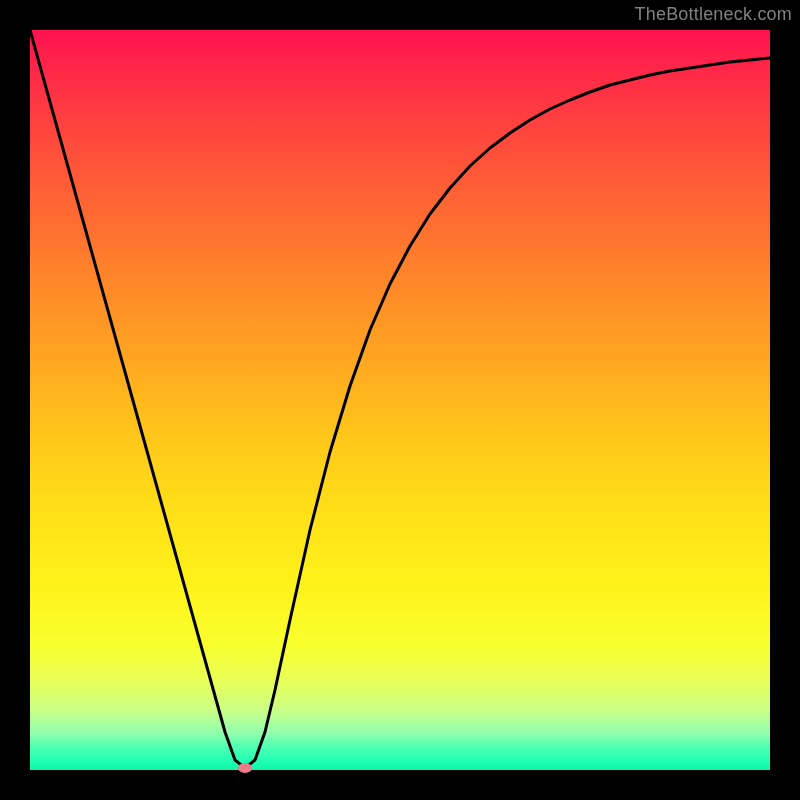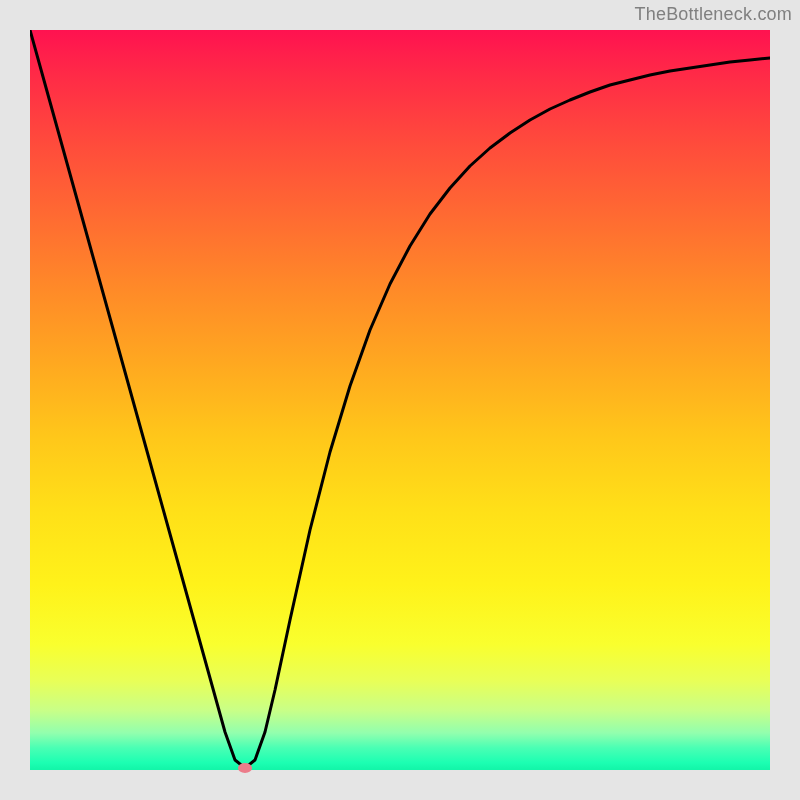--- a/index.html
+++ b/index.html
@@ -7,21 +7,21 @@
     padding: 0;
     width: 800px;
     height: 800px;
     overflow: hidden;
     font-family: Arial, Helvetica, sans-serif;
   }
   #container {
     position: relative;
     width: 800px;
     height: 800px;
-    background: #e5e5e5;
+    background: #000000;
   }
   #plot-area {
     position: absolute;
     left: 30px;
     top: 30px;
     width: 740px;
     height: 740px;
     background: linear-gradient(
       to bottom,
       #ff1250 0%,

